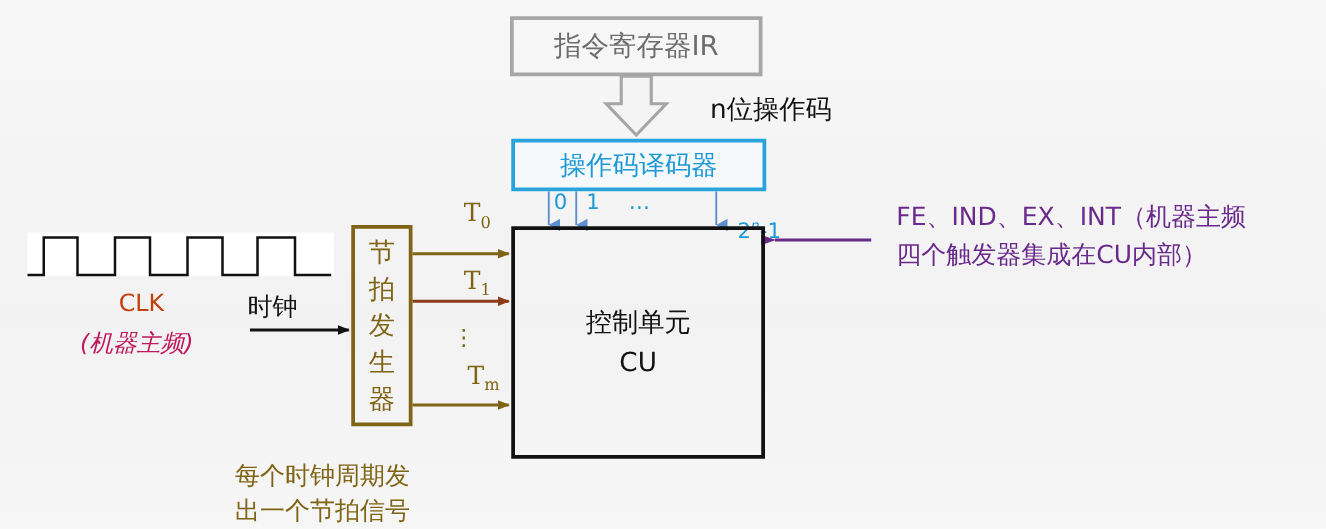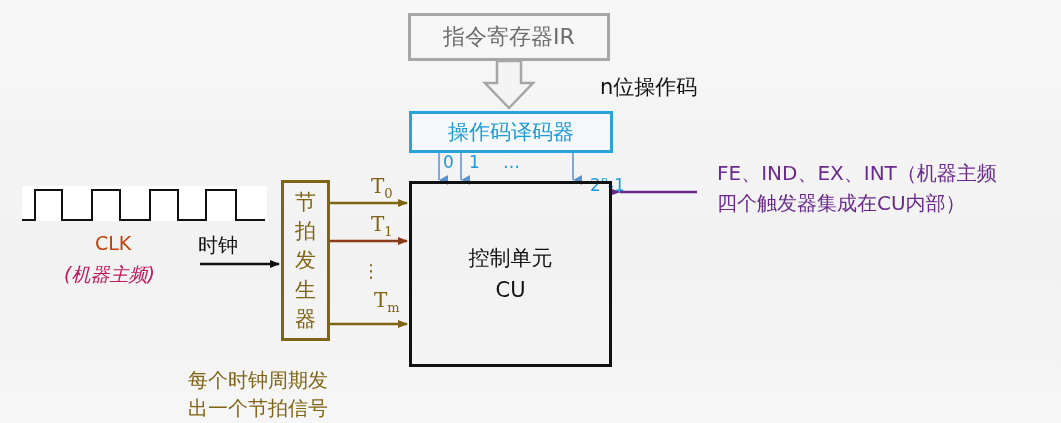--- a/index.html
+++ b/index.html
@@ -11,21 +11,21 @@
     }
     .abs { position: absolute; }
     svg.canvas { position: absolute; left: 0; top: 0; }
 
     .ir-box {
       left: 408px; top: 13px; width: 202px; height: 48px;
       border: 3px solid #a6a6a6; box-sizing: border-box;
       display: flex; align-items: center; justify-content: center;
       color: #6d6d6d; font-size: 22px; background: transparent;
     }
-    .opcode-label { left: 600px; top: 73px; font-size: 21px; color: #111; }
+    .opcode-label { left: 568px; top: 73px; font-size: 21px; color: #111; }
     .decoder-box {
       left: 409px; top: 111px; width: 204px; height: 42px;
       border: 3px solid #29a3dc; box-sizing: border-box;
       display: flex; align-items: center; justify-content: center;
       color: #1d9ad6; font-size: 21px; background: #f6f9fb;
     }
     .dec-out { font-size: 17px; color: #1d9ad6; top: 152px; }
     .dec-out sup { font-size: 11px; font-style: italic; }
 
     .cu-box {
@@ -116,21 +116,21 @@
 </div>
 
 <div class="abs beat-box">
   <span>节</span>
   <span>拍</span>
   <span>发</span>
   <span>生</span>
   <span>器</span>
 </div>
 
-<div class="abs t-label" style="left:371px; top:174px;"><span>T</span><sub>0</sub></div>
+<div class="abs t-label" style="left:371px; top:158px;"><span>T</span><sub>0</sub></div>
 <div class="abs t-label" style="left:371px; top:212px;"><span>T</span><sub>1</sub></div>
 <div class="abs t-label" style="left:362px; top:264px; font-size:18px; line-height:14px;">⋮</div>
 <div class="abs t-label" style="left:374px; top:288px;"><span>T</span><sub>m</sub></div>
 
 <div class="abs clk-label">CLK</div>
 <div class="abs clk-sub">(机器主频)</div>
 <div class="abs clock-label">时钟</div>
 
 <div class="abs flags-text">
   <div>FE、IND、EX、INT（机器主频</div>

